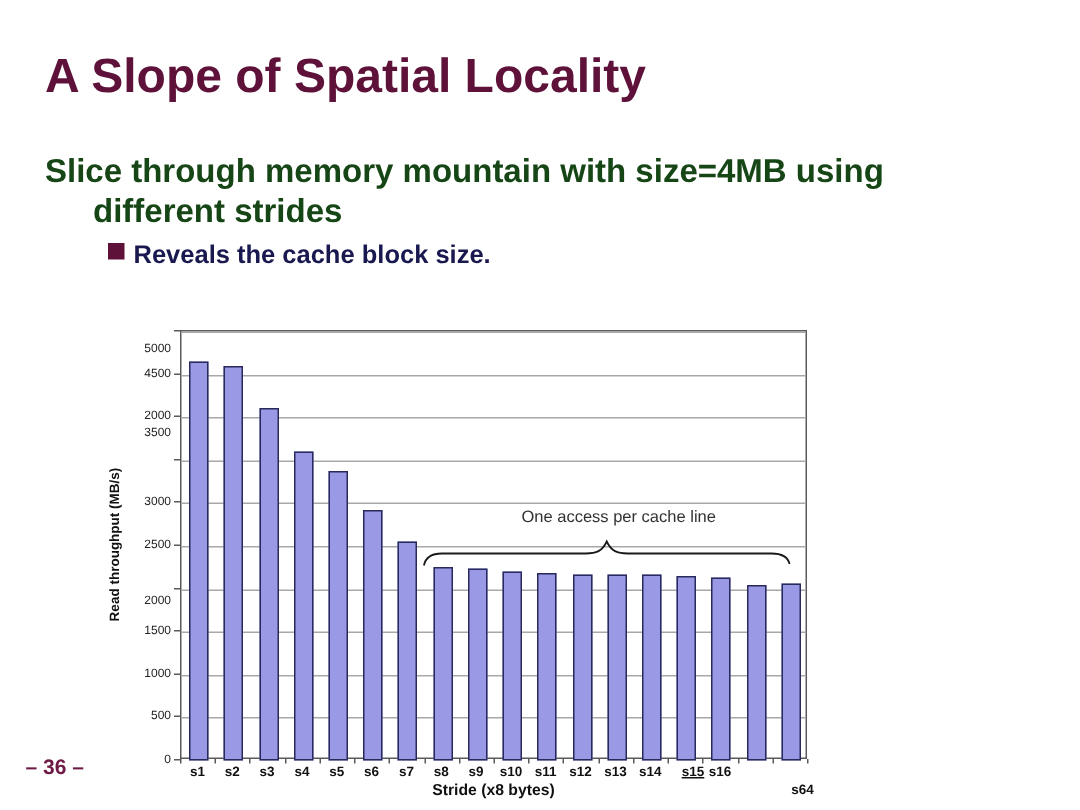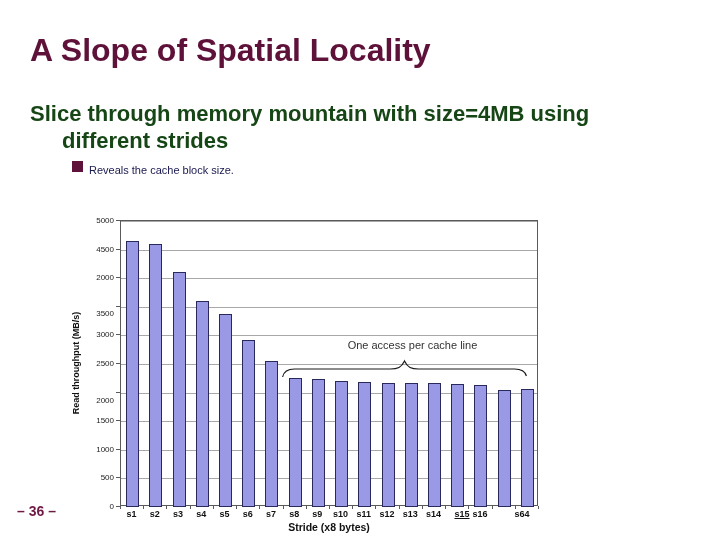--- a/index.html
+++ b/index.html
@@ -17,21 +17,21 @@
     font-size:22px;font-weight:bold;line-height:27px;
     color:var(--subtitle,#164616);
   }
   .subtitle .line2{margin-left:32px;}
   .bullet-row{position:absolute;left:72px;top:160px;height:20px;}
   .bullet-square{
     display:inline-block;width:11px;height:11px;margin-right:6px;
     background:var(--bullet-square,#5E1139);vertical-align:2px;
   }
   .bullet-text{
-    font-size:11px;font-weight:normal;color:var(--bullet-text,#191950);
+    font-size:17px;font-weight:bold;color:var(--bullet-text,#191950);
     white-space:nowrap;
   }
   .page-number{
     position:absolute;left:17px;top:503px;
     font-size:14px;font-weight:bold;color:var(--page-number,#6E1A45);
     white-space:nowrap;
   }
   
   .plot{
     position:absolute;left:120px;top:220px;width:418px;height:286px;
@@ -79,24 +79,24 @@
   <div>
     <div class="y-axis-title">Read throughput (MB/s)</div>
     <div class="ylabels" id="ylabels">
         <div class="ylabel" style="top: 286px;">0</div>
         <div class="ylabel" style="top: 257.4px;">500</div>
         <div class="ylabel" style="top: 228.8px;">1000</div>
         <div class="ylabel" style="top: 200.2px;">1500</div>
         <div class="ylabel" style="top: 180px;">2000</div>
         <div class="ylabel" style="top: 143px;">2500</div>
         <div class="ylabel" style="top: 114.4px;">3000</div>
-        <div class="ylabel" style="top: 93px;">3500</div>
+        <div class="ylabel" style="top: 68px;">3500</div>
         <div class="ylabel" style="top: 57.2px;">2000</div>
         <div class="ylabel" style="top: 28.6px;">4500</div>
-        <div class="ylabel" style="top: 0px;">5000</div>
+        <div class="ylabel" style="top: 12px;">5000</div>
       </div>
     <div class="plot" id="plot">
         <div class="gridline" style="top: 257.4px;"></div>
         <div class="gridline" style="top: 228.8px;"></div>
         <div class="gridline" style="top: 200.2px;"></div>
         <div class="gridline" style="top: 171.6px;"></div>
         <div class="gridline" style="top: 143px;"></div>
         <div class="gridline" style="top: 114.4px;"></div>
         <div class="gridline" style="top: 85.8px;"></div>
         <div class="gridline" style="top: 57.2px;"></div>
@@ -132,21 +132,21 @@
         <div class="xlabel" style="left: 174.167px;">s8</div>
         <div class="xlabel" style="left: 197.389px;">s9</div>
         <div class="xlabel" style="left: 220.611px;">s10</div>
         <div class="xlabel" style="left: 243.833px;">s11</div>
         <div class="xlabel" style="left: 267.056px;">s12</div>
         <div class="xlabel" style="left: 290.278px;">s13</div>
         <div class="xlabel" style="left: 313.5px;">s14</div>
         <div class="xlabel" style="left: 342px; text-decoration: underline;">s15</div>
         <div class="xlabel" style="left: 359.944px;">s16</div>
         <div class="xlabel" style="left: 383.167px; margin-top: 30px;">s32</div>
-        <div class="xlabel" style="left: 402px;">s64</div>
+        <div class="xlabel" style="left: 415px; margin-top: 12px;">s64</div>
       </div>
     <div class="x-axis-title">Stride (x8 bytes)</div>
     <div class="annotation" id="annotation" style="left: 412.472px;">One access per cache line</div>
     <svg class="brace-svg" id="brace" width="418" height="286" viewBox="0 0 418 286">
         <path d="M 162.6 157
  C 163.6 152 167.6 149 174.6 149
  L 270.5 149
  C 277.5 149 281.5 147.5 284.5 141
  C 287.5 147.5 291.5 149 298.5 149
  L 394.4 149

